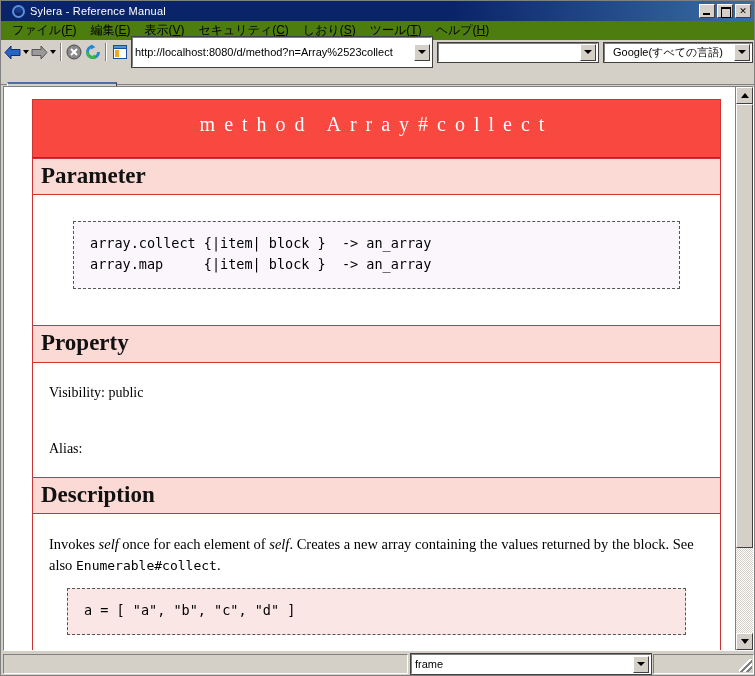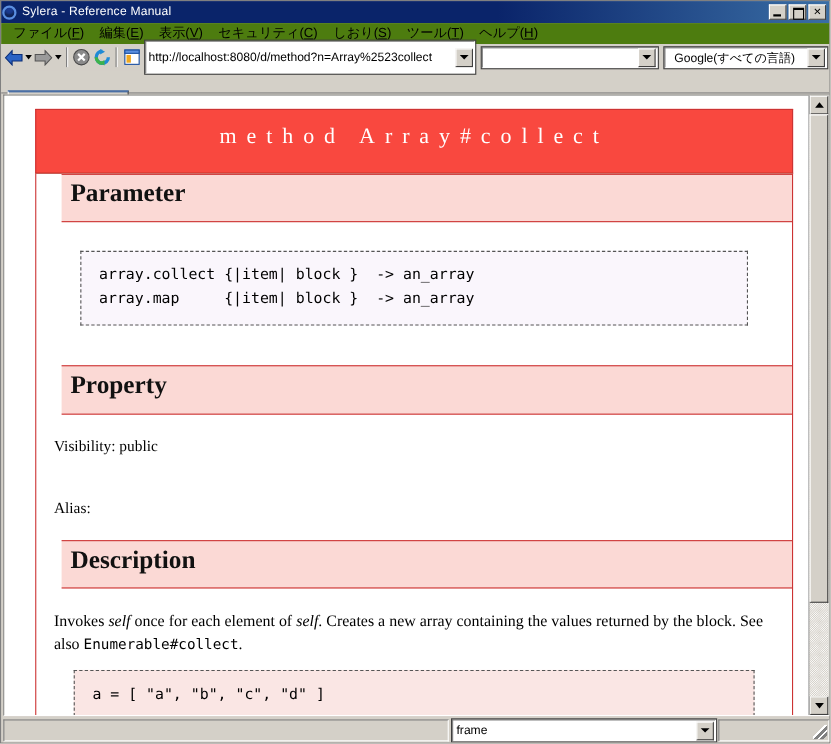--- a/index.html
+++ b/index.html
@@ -17,21 +17,21 @@
     background: #d4d0c8;
     border: 1px solid #808080;
     overflow: hidden;
   }
 
   
   .titlebar {
     height: 20px;
     background: linear-gradient(to right, #0a246a 0%, #0a246a 60%, #3a6ea5 100%);
     display: flex; align-items: center;
-    padding: 0 2px 0 0;
+    padding: 0 2px 0 10px;
     color: #fff;
   }
   .title-logo {
     width: 15px; height: 15px;
     margin-right: 4px;
     position: relative;
     flex: 0 0 auto;
   }
   .title-logo .ring {
     position: absolute; left: 1px; top: 1px;
@@ -227,25 +227,24 @@
     padding: 13px 0 21px 0;
     border: 1px solid #cc3333;
     border-bottom: 1px solid #a82820;
   }
   .sec-head {
     background: #fbd9d5;
     font-family: "Liberation Serif", serif;
     font-size: 23px;
     font-weight: bold;
     color: #111;
-    padding: 4px 0 12px 8px;
+    padding: 4px 0 5px 8px;
     border-bottom: 1px solid #cc3333;
     border-top: 1px solid #cc3333;
     line-height: 1.15;
-    margin-left: 23px;
   }
   .sec-body {
     padding: 18px 12px 18px 12px;
     font-family: "Liberation Serif", serif;
     font-size: 14px;
     color: #000;
   }
   .code-dashed {
     border: 1px dashed #555;
     background: #faf6fc;

